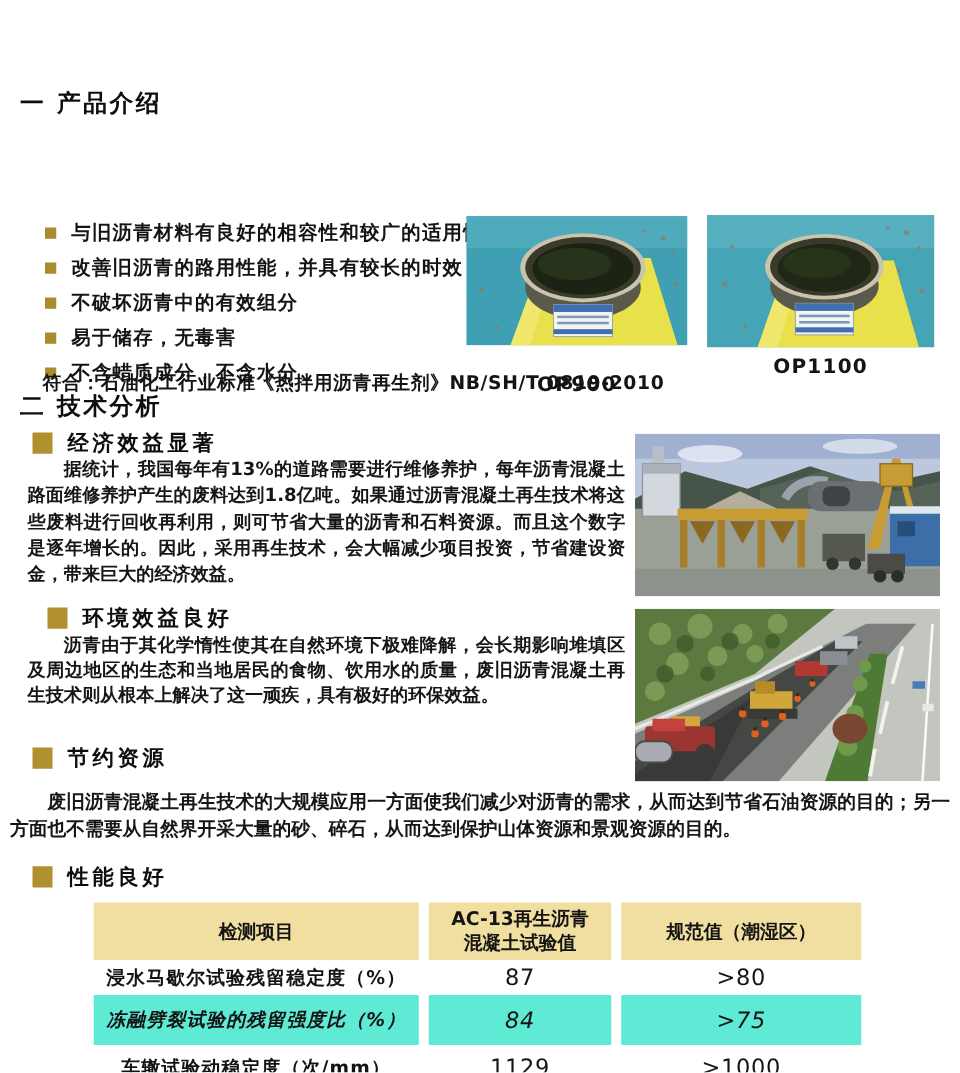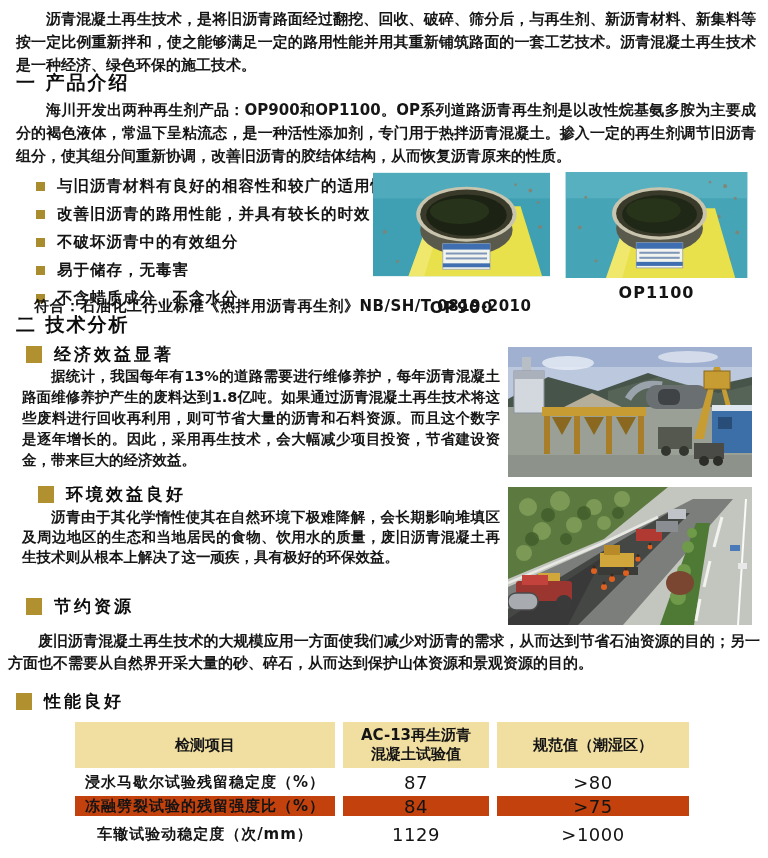--- a/index.html
+++ b/index.html
@@ -22,35 +22,33 @@
   
   .perf-table{position:absolute;left:75px;top:722px;width:614px;}
   .trow{display:flex;gap:8px;border-radius:13px;}
   .cell{display:flex;align-items:center;justify-content:center;text-align:center;
         font-size:15px;}
   .c1{width:260px;flex:0 0 auto;}
   .c2{width:146px;flex:0 0 auto;}
   .c3{width:192px;flex:0 0 auto;}
   .thead .cell{background:#f1dfa1;height:46px;font-weight:700;white-space:pre-line;line-height:19px;}
   .r1 .cell{height:28px;}
-  .r2 .cell{height:20px;background:#c2410c;}
+  .r2 .cell{height:40px;background:#5eead4;font-style:italic;}
   .r3 .cell{height:36px;}
   .label-cell{font-weight:700;letter-spacing:1px;}
   .num-cell{font-weight:400;font-size:18px;letter-spacing:.5px;text-align:center;}
 </style>
 </head>
 <body>
 
 <div class="page">
 
-  <div class="abs para" style="left:16px;top:8px;width:740px;">沥青混凝土再生技术，是将旧沥青路面经过翻挖、回收、破碎、筛分后，与再生剂、新沥青材料、新集料等按一定比例重新拌和，使之能够满足一定的路用性能并用其重新铺筑路面的一套工艺技术。沥青混凝土再生技术是一种经济、绿色环保的施工技术。</div>
 
   <div class="abs h1" style="left:16px;top:70px;">一 产品介绍</div>
 
-  <div class="abs para" style="left:16px;top:99px;width:740px;">海川开发出两种再生剂产品：OP900和OP1100。OP系列道路沥青再生剂是以改性烷基氨多胺为主要成分的褐色液体，常温下呈粘流态，是一种活性添加剂，专门用于热拌沥青混凝土。掺入一定的再生剂调节旧沥青组分，使其组分间重新协调，改善旧沥青的胶结体结构，从而恢复沥青原来的性质。</div>
 
   <div class="abs feature-list" style="left:36px;top:176px;">
     <div class="feature">
       <span class="bullet-sq"></span>
       <span class="t">与旧沥青材料有良好的相容性和较广的适用性</span>
     </div>
     <div class="feature">
       <span class="bullet-sq"></span>
       <span class="t">改善旧沥青的路用性能，并具有较长的时效</span>
     </div>
@@ -273,21 +271,21 @@
       </g>
     </svg>
   </figure>
 
   <div class="abs subhead" style="left:26px;top:595px;">
     <span class="gold-sq"></span>
     <span class="t">节约资源</span>
   </div>
   <div class="abs para" style="left:8px;top:630px;width:752px;line-height:22px;">废旧沥青混凝土再生技术的大规模应用一方面使我们减少对沥青的需求，从而达到节省石油资源的目的；另一方面也不需要从自然界开采大量的砂、碎石，从而达到保护山体资源和景观资源的目的。</div>
 
-  <div class="abs subhead" style="left:16px;top:690px;">
+  <div class="abs subhead" style="left:26px;top:690px;">
     <span class="gold-sq"></span>
     <span class="t">性能良好</span>
   </div>
 
   <div class="perf-table">
     <div class="trow thead">
       <div class="cell c1">检测项目</div>
       <div class="cell c2">AC-13再生沥青
 混凝土试验值</div>
       <div class="cell c3">规范值（潮湿区）</div>

